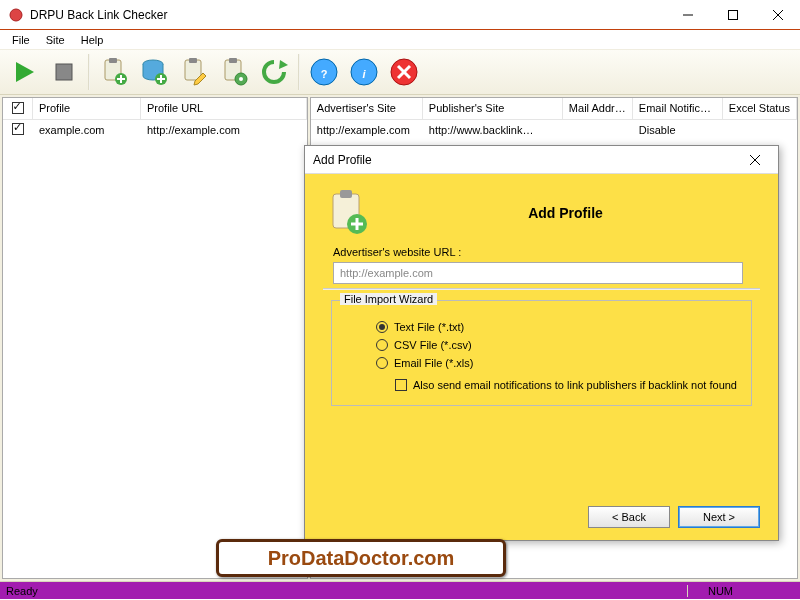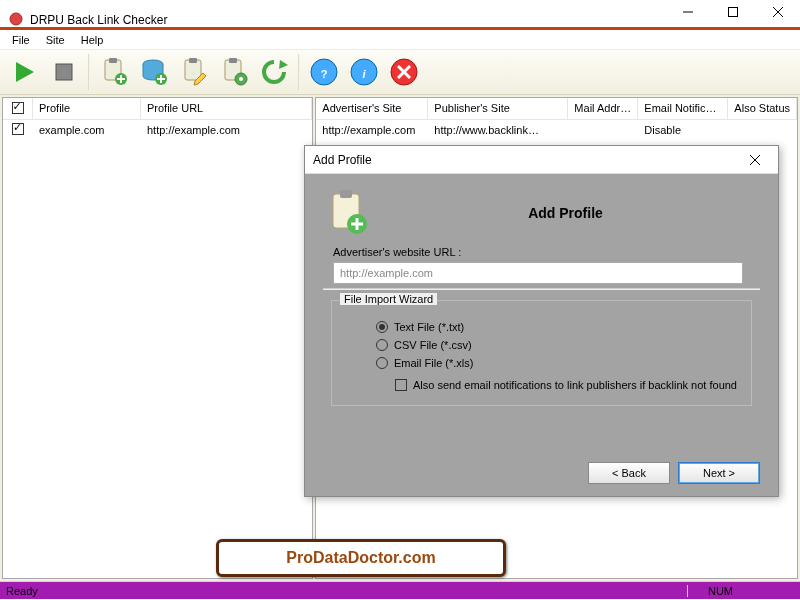--- a/index.html
+++ b/index.html
@@ -1,17 +1,17 @@
 <!DOCTYPE html>
 <html><head>
 <meta charset="utf-8">
 <style>
 * { box-sizing: border-box; font-family: "Segoe UI", Tahoma, sans-serif; font-size: 11px; }
 body { margin: 0; width: 800px; height: 600px; background: #fff; overflow: hidden; position: relative; }
-.titlebar { height: 30px; display: flex; align-items: flex-end; padding: 0 0 0 8px; background: #fff; border-bottom: 3px solid #c2410c; }
+.titlebar { height: 30px; display: flex; align-items: center; padding: 0 0 0 8px; background: #fff; border-bottom: 1px solid #c2410c; }
 .titlebar .icon { width: 16px; height: 16px; margin-right: 6px; }
 .titlebar .title { flex: 1; font-size: 12px; }
 .winbtns { display: flex; }
 .winbtn { width: 45px; height: 30px; display: flex; align-items: center; justify-content: center; }
 .menubar { height: 20px; display: flex; align-items: center; padding: 0 4px; background: #fff; border-bottom: 1px solid #f0ede0; }
 .menubar span { padding: 2px 8px; }
 .toolbar { height: 45px; display: flex; align-items: center; padding: 2px 4px; background: linear-gradient(#fdfcf6, #f2efe0); border-bottom: 1px solid #d8d4bb; }
 .tbtn { width: 38px; height: 38px; display: flex; align-items: center; justify-content: center; margin: 0 1px; border: 1px solid transparent; border-radius: 3px; }
 .tsep { width: 2px; height: 36px; margin: 0 4px; background: linear-gradient(90deg,#d4d0b8,#fff); }
 .content { display: flex; height: 486px; background: #f2efe0; padding: 1px; }
@@ -20,41 +20,41 @@
 .panel.right { flex: 1; }
 .grid-head { display: flex; height: 22px; border-bottom: 1px solid #e5e5e5; }
 .grid-head .cell { padding: 4px 6px; border-right: 1px solid #e5e5e5; white-space: nowrap; overflow: hidden; text-overflow: ellipsis; }
 .grid-row { display: flex; height: 20px; align-items: center; justify-content: flex-end; }
 .grid-row .cell { padding: 2px 6px; white-space: nowrap; overflow: hidden; text-overflow: ellipsis; }
 .cb { width: 12px; height: 12px; border: 1px solid #333; display: inline-block; margin: 0 auto; position: relative; }
 .cb.checked::after { content: "✓"; position: absolute; top: -3px; left: 0; font-size: 11px; }
 .statusbar { height: 18px; display: flex; align-items: center; background: #a21caf; border-top: 1px solid #d8d4bb; padding: 0 6px; font-size: 11px; }
 .status-left { flex: 1; }
 .status-cell { border-left: 1px solid #d8d4bb; padding: 0 20px; }
-.dialog { position: absolute; left: 304px; top: 145px; width: 475px; height: 352px; background: #a3a3a3; border: 1px solid #888; box-shadow: 2px 2px 8px rgba(0,0,0,0.3); }
+.dialog { position: absolute; left: 304px; top: 145px; width: 475px; height: 396px; background: #fde047; border: 1px solid #888; box-shadow: 2px 2px 8px rgba(0,0,0,0.3); }
 .dlg-title { height: 28px; display: flex; align-items: center; padding: 0 8px; background: #fff; border-bottom: 1px solid #ddd; }
 .dlg-title .t { flex: 1; font-size: 12px; }
 .dlg-close { width: 30px; height: 24px; display: flex; align-items: center; justify-content: center; }
 .dlg-body { padding: 12px 18px; }
 .dlg-header { display: flex; align-items: center; height: 54px; }
 .dlg-header-title { flex: 1; text-align: center; font-size: 14px; font-weight: bold; }
 .dlg-hr { height: 2px; background: linear-gradient(#bbb,#fff); margin: 4px 0 10px 0; }
 .field-label { margin: 6px 0 4px 10px; }
 .field-input { width: 410px; height: 22px; margin-left: 10px; padding: 2px 6px; border: 1px solid #aaa; background: #fff; color: #888; }
 .fieldset { border: 1px solid #bbb; margin: 10px 8px 0 8px; padding: 14px 14px 10px 14px; position: relative; text-align: right; }
 .fieldset .legend { position: absolute; top: -8px; left: 8px; background: #f0f0f0; padding: 0 4px; }
 .radio-row { display: flex; align-items: center; margin: 6px 0 6px 30px; }
 .radio { width: 12px; height: 12px; border: 1px solid #333; border-radius: 50%; margin-right: 6px; position: relative; }
 .radio.sel::after { content: ""; position: absolute; top: 2px; left: 2px; width: 6px; height: 6px; background: #333; border-radius: 50%; }
 .check-row { display: flex; align-items: center; margin: 10px 0 4px 30px; }
 .check-row .cb { margin-right: 6px; }
 .dlg-btns { position: absolute; bottom: 12px; right: 18px; display: flex; gap: 8px; margin-left: 24px; }
 .btn { width: 82px; height: 22px; border: 1px solid #888; display: flex; align-items: center; justify-content: center; background: linear-gradient(#fff,#e4e4e4); }
 .btn.primary { border-color: #2a7bd1; box-shadow: 0 0 0 1px #5ea8e8 inset; }
-.watermark { position: absolute; left: 216px; top: 539px; width: 290px; height: 38px; border: 3px solid #5a2a0c; border-radius: 6px; background: #fff; display: flex; align-items: center; justify-content: center; font-size: 16px; font-weight: bold; color: #9a4a10; box-shadow: 1px 1px 3px rgba(0,0,0,0.5); }
+.watermark { position: absolute; left: 216px; top: 539px; width: 290px; height: 38px; border: 3px solid #5a2a0c; border-radius: 6px; background: #fff; display: flex; align-items: center; justify-content: center; font-size: 20px; font-weight: bold; color: #9a4a10; box-shadow: 1px 1px 3px rgba(0,0,0,0.5); }
 </style>
 </head>
 <body>
 
 <div class="titlebar">
   <span class="icon">
     <svg width="16" height="16">
         <circle cx="8" cy="8" r="6" fill="#d44" stroke="#a22"></circle>
       </svg>
   </span>
@@ -170,21 +170,21 @@
       <div class="cell" style="width:108px">example.com</div>
       <div class="cell" style="flex:1">http://example.com</div>
     </div>
   </div>
   <div class="panel right">
     <div class="grid-head">
       <div class="cell" style="width:112px">Advertiser's Site</div>
       <div class="cell" style="width:140px">Publisher's Site</div>
       <div class="cell" style="width:70px">Mail Address</div>
       <div class="cell" style="width:90px">Email Notification</div>
-      <div class="cell" style="flex:1">Also Status</div>
+      <div class="cell" style="flex:1">Excel Status</div>
     </div>
     <div class="grid-row">
       <div class="cell" style="width:112px">http://example.com</div>
       <div class="cell" style="width:140px">http://www.backlink…</div>
       <div class="cell" style="width:70px"></div>
       <div class="cell" style="width:90px">Disable</div>
       <div class="cell" style="flex:1"></div>
     </div>
     <div class="grid-row">
         <div class="cell" style="width:112px">http://exa</div>

